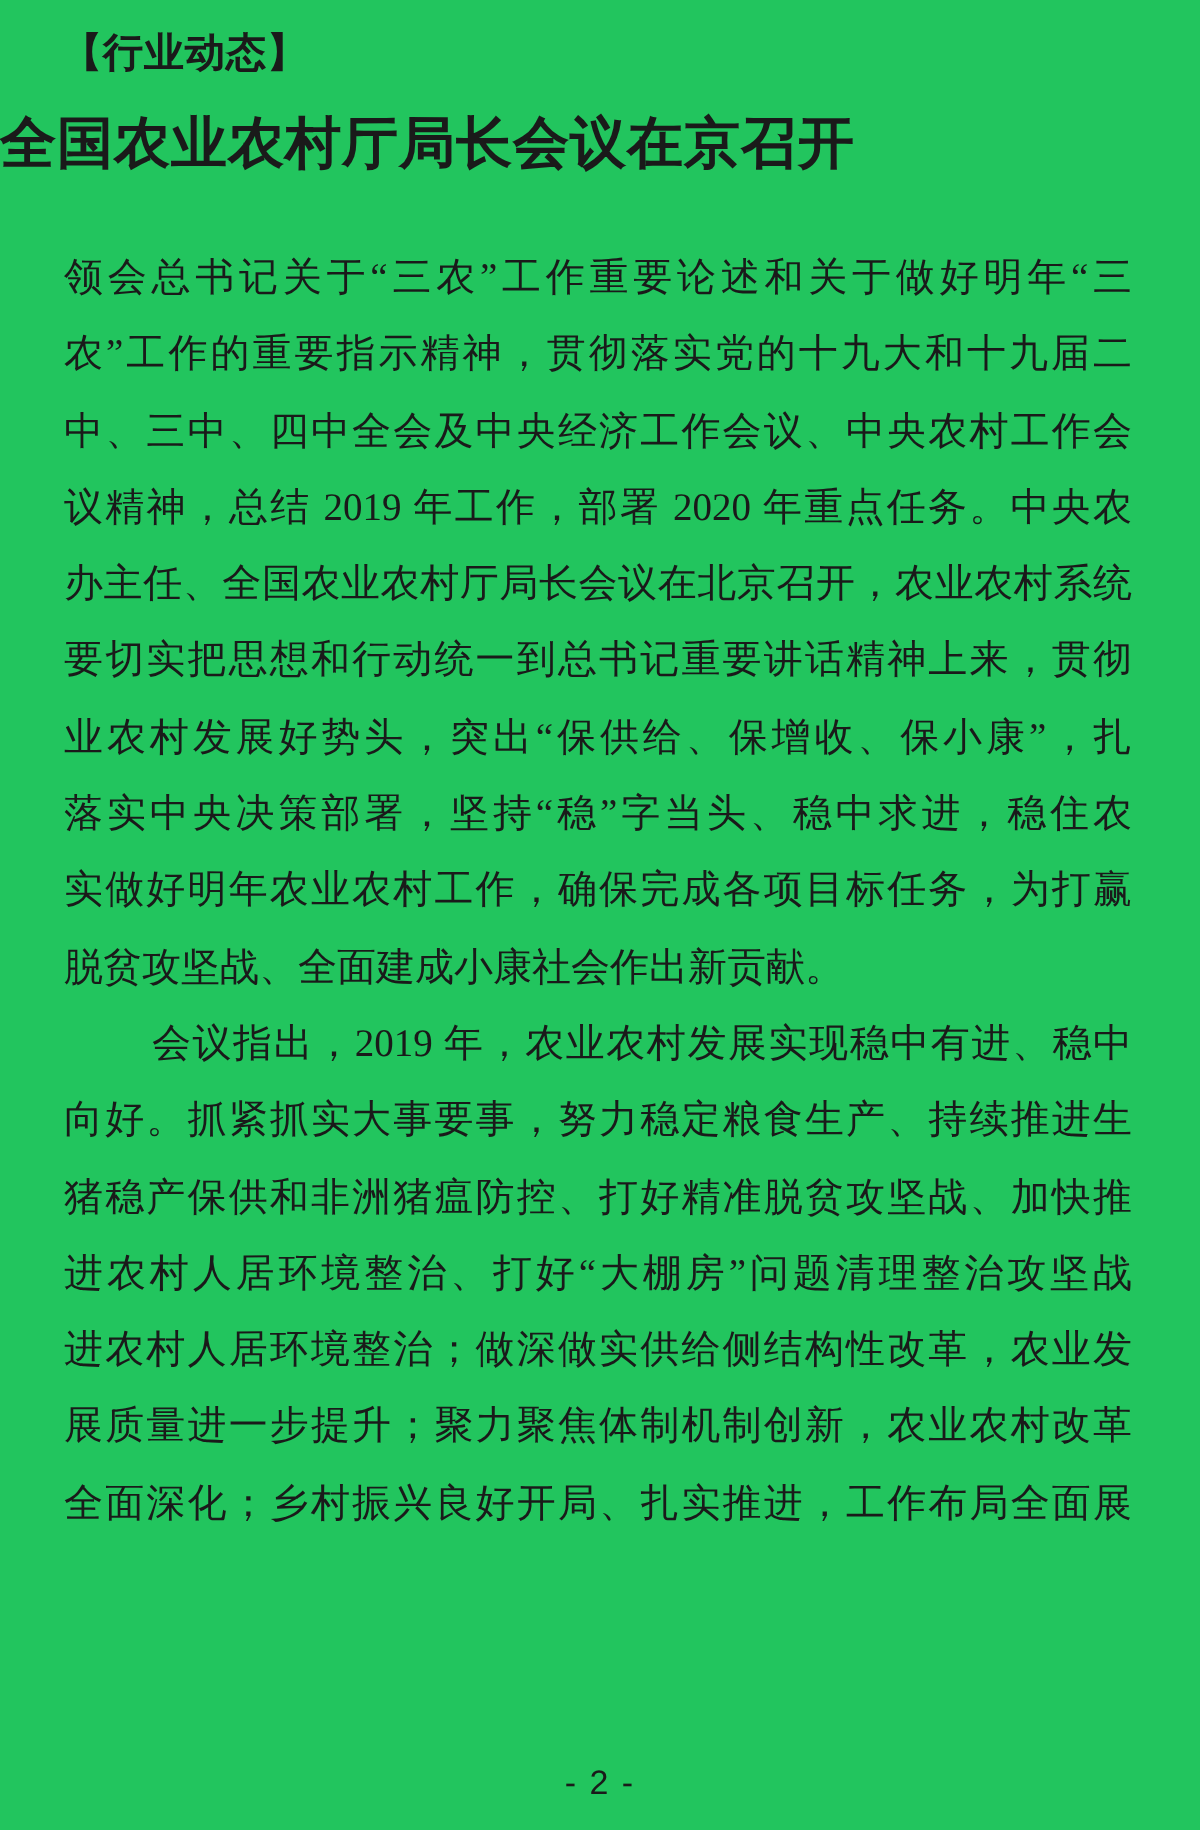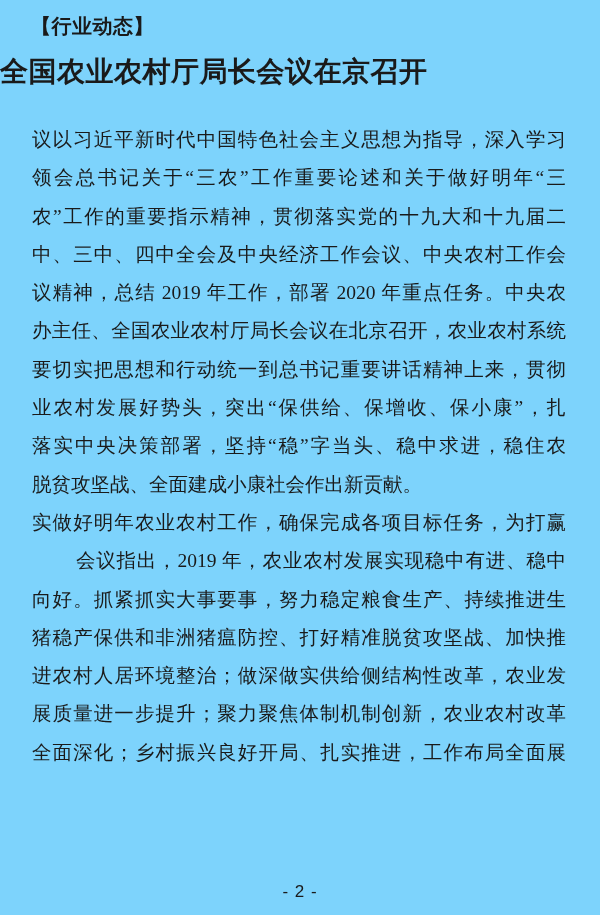--- a/index.html
+++ b/index.html
@@ -68,39 +68,39 @@
     width: 100%;
     text-align: center;
     font-family: "Liberation Sans", "DejaVu Sans", sans-serif;
     font-size: 17px;
     letter-spacing: 1px;
   }
 </style>
 </head>
 <body>
 
-<div class="page" style="background: #7dd3fc; color: rgb(26, 26, 26); text-decoration: underline;">
+<div class="page" style="background: #22c55e; color: rgb(26, 26, 26); text-decoration: underline;">
   <div class="section-label">【行业动态】</div>
 
   <h1 class="title">全国农业农村厅局长会议在京召开</h1>
 
   <div class="article-body" id="article-body">
-      <div class="body-line">议以习近平新时代中国特色社会主义思想为指导，深入学习</div>
       <div class="body-line">领会总书记关于“三农”工作重要论述和关于做好明年“三</div>
       <div class="body-line">农”工作的重要指示精神，贯彻落实党的十九大和十九届二</div>
       <div class="body-line">中、三中、四中全会及中央经济工作会议、中央农村工作会</div>
       <div class="body-line">议精神，总结 2019 年工作，部署 2020 年重点任务。中央农</div>
       <div class="body-line">办主任、全国农业农村厅局长会议在北京召开，农业农村系统</div>
       <div class="body-line">要切实把思想和行动统一到总书记重要讲话精神上来，贯彻</div>
       <div class="body-line">业农村发展好势头，突出“保供给、保增收、保小康”，扎</div>
       <div class="body-line">落实中央决策部署，坚持“稳”字当头、稳中求进，稳住农</div>
+      <div class="body-line">实做好明年农业农村工作，确保完成各项目标任务，为打赢</div>
       <div class="body-line para-end">脱贫攻坚战、全面建成小康社会作出新贡献。</div>
-      <div class="body-line">实做好明年农业农村工作，确保完成各项目标任务，为打赢</div>
       <div class="body-line first-line">会议指出，2019 年，农业农村发展实现稳中有进、稳中</div>
       <div class="body-line">向好。抓紧抓实大事要事，努力稳定粮食生产、持续推进生</div>
       <div class="body-line">猪稳产保供和非洲猪瘟防控、打好精准脱贫攻坚战、加快推</div>
+      <div class="body-line">进农村人居环境整治、打好“大棚房”问题清理整治攻坚战</div>
       <div class="body-line">进农村人居环境整治；做深做实供给侧结构性改革，农业发</div>
       <div class="body-line">展质量进一步提升；聚力聚焦体制机制创新，农业农村改革</div>
       <div class="body-line">全面深化；乡村振兴良好开局、扎实推进，工作布局全面展</div>
     </div>
 
   <div class="page-number">- 2 -</div>
 </div>
 
 </body></html>

